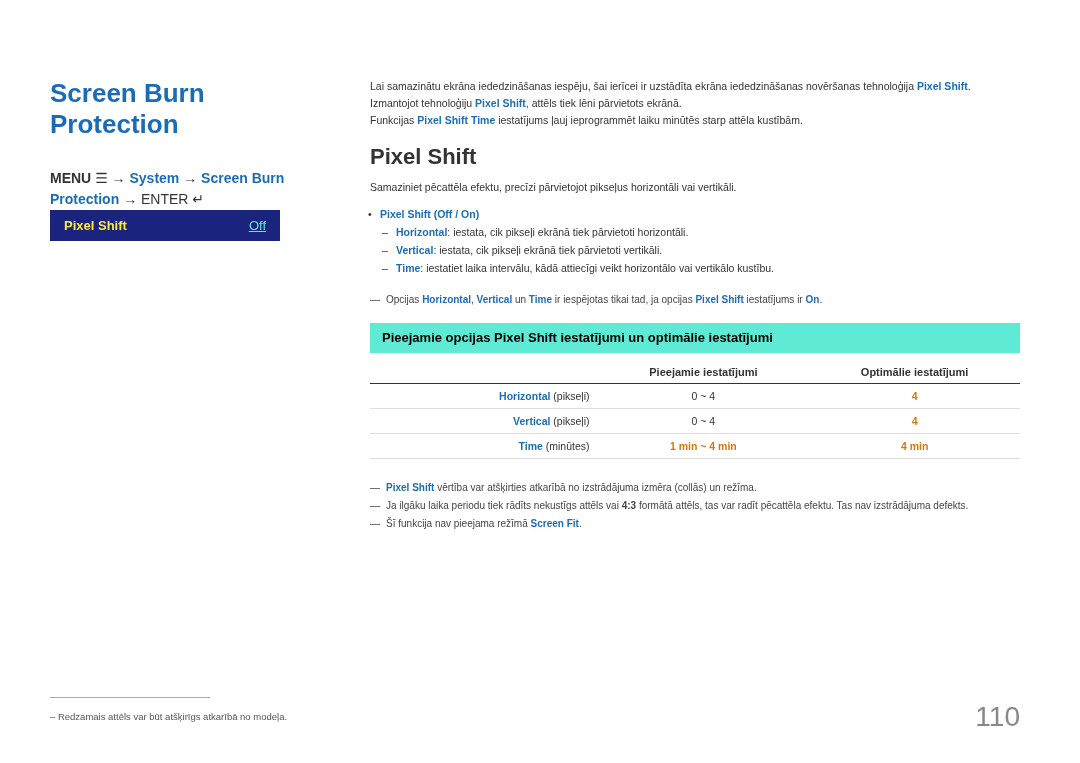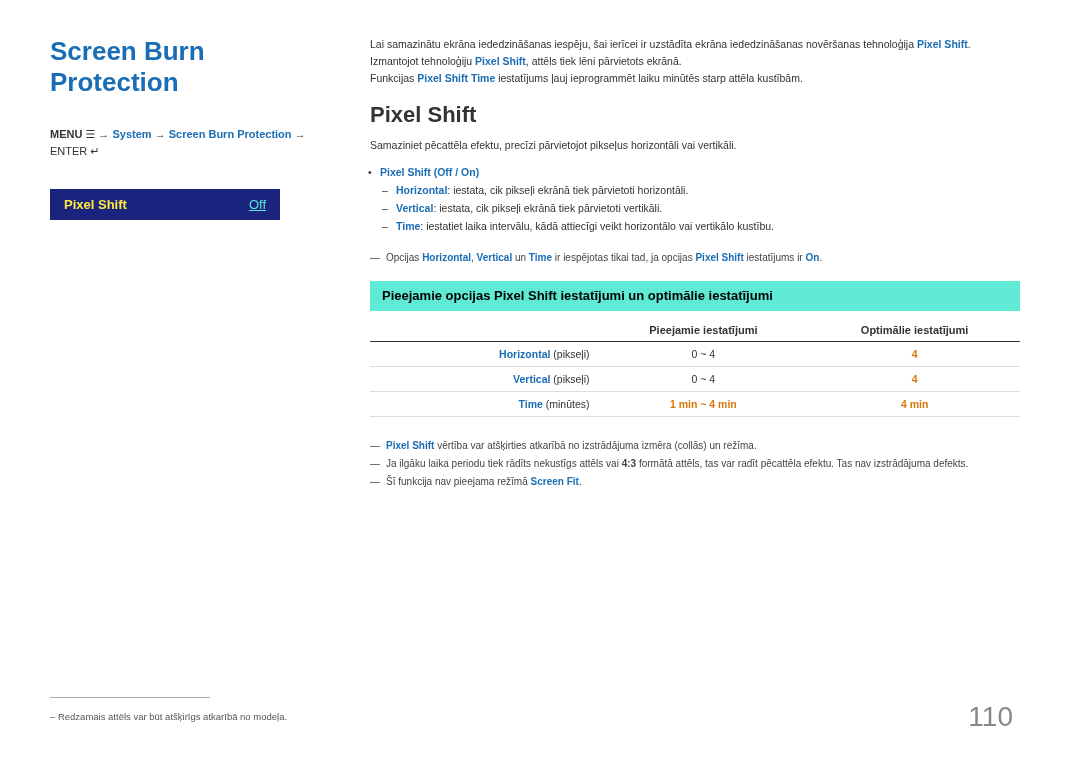--- a/index.html
+++ b/index.html
@@ -12,21 +12,21 @@
       position: relative;
       overflow: hidden;
       color: #333;
     }
 
     .page {
       width: 1080px;
       height: 763px;
       background: #fff;
       position: relative;
-      padding: 36px 60px 40px 50px;
+      padding: 78px 60px 40px 50px;
       display: flex;
       flex-direction: row;
       gap: 40px;
     }
 
     
     .left-column {
       width: 280px;
       flex-shrink: 0;
       display: flex;
@@ -35,23 +35,22 @@
 
     .main-title {
       font-size: 26px;
       font-weight: bold;
       color: #1a6db5;
       margin-bottom: 28px;
       line-height: 1.2;
     }
 
     .menu-path {
-      font-size: 11px;
-      color: #333;
-      margin-bottom: 30px;
+      font-size: 14px;
+      color: #333;
       line-height: 1.5;
     }
 
     .menu-path span.bold {
       font-weight: bold;
     }
 
     .menu-path span.blue {
       color: #1a6db5;
       font-weight: bold;
@@ -282,21 +281,21 @@
 
     .bottom-notes .note-line .blue-bold {
       color: #1a6db5;
       font-weight: bold;
     }
 
     
     .page-number {
       position: absolute;
       bottom: 30px;
-      right: 67px;
+      right: 60px;
       font-size: 28px;
       color: #888;
       font-weight: normal;
     }
   </style>
 </head>
 <body>
 
 <div class="page">
 

